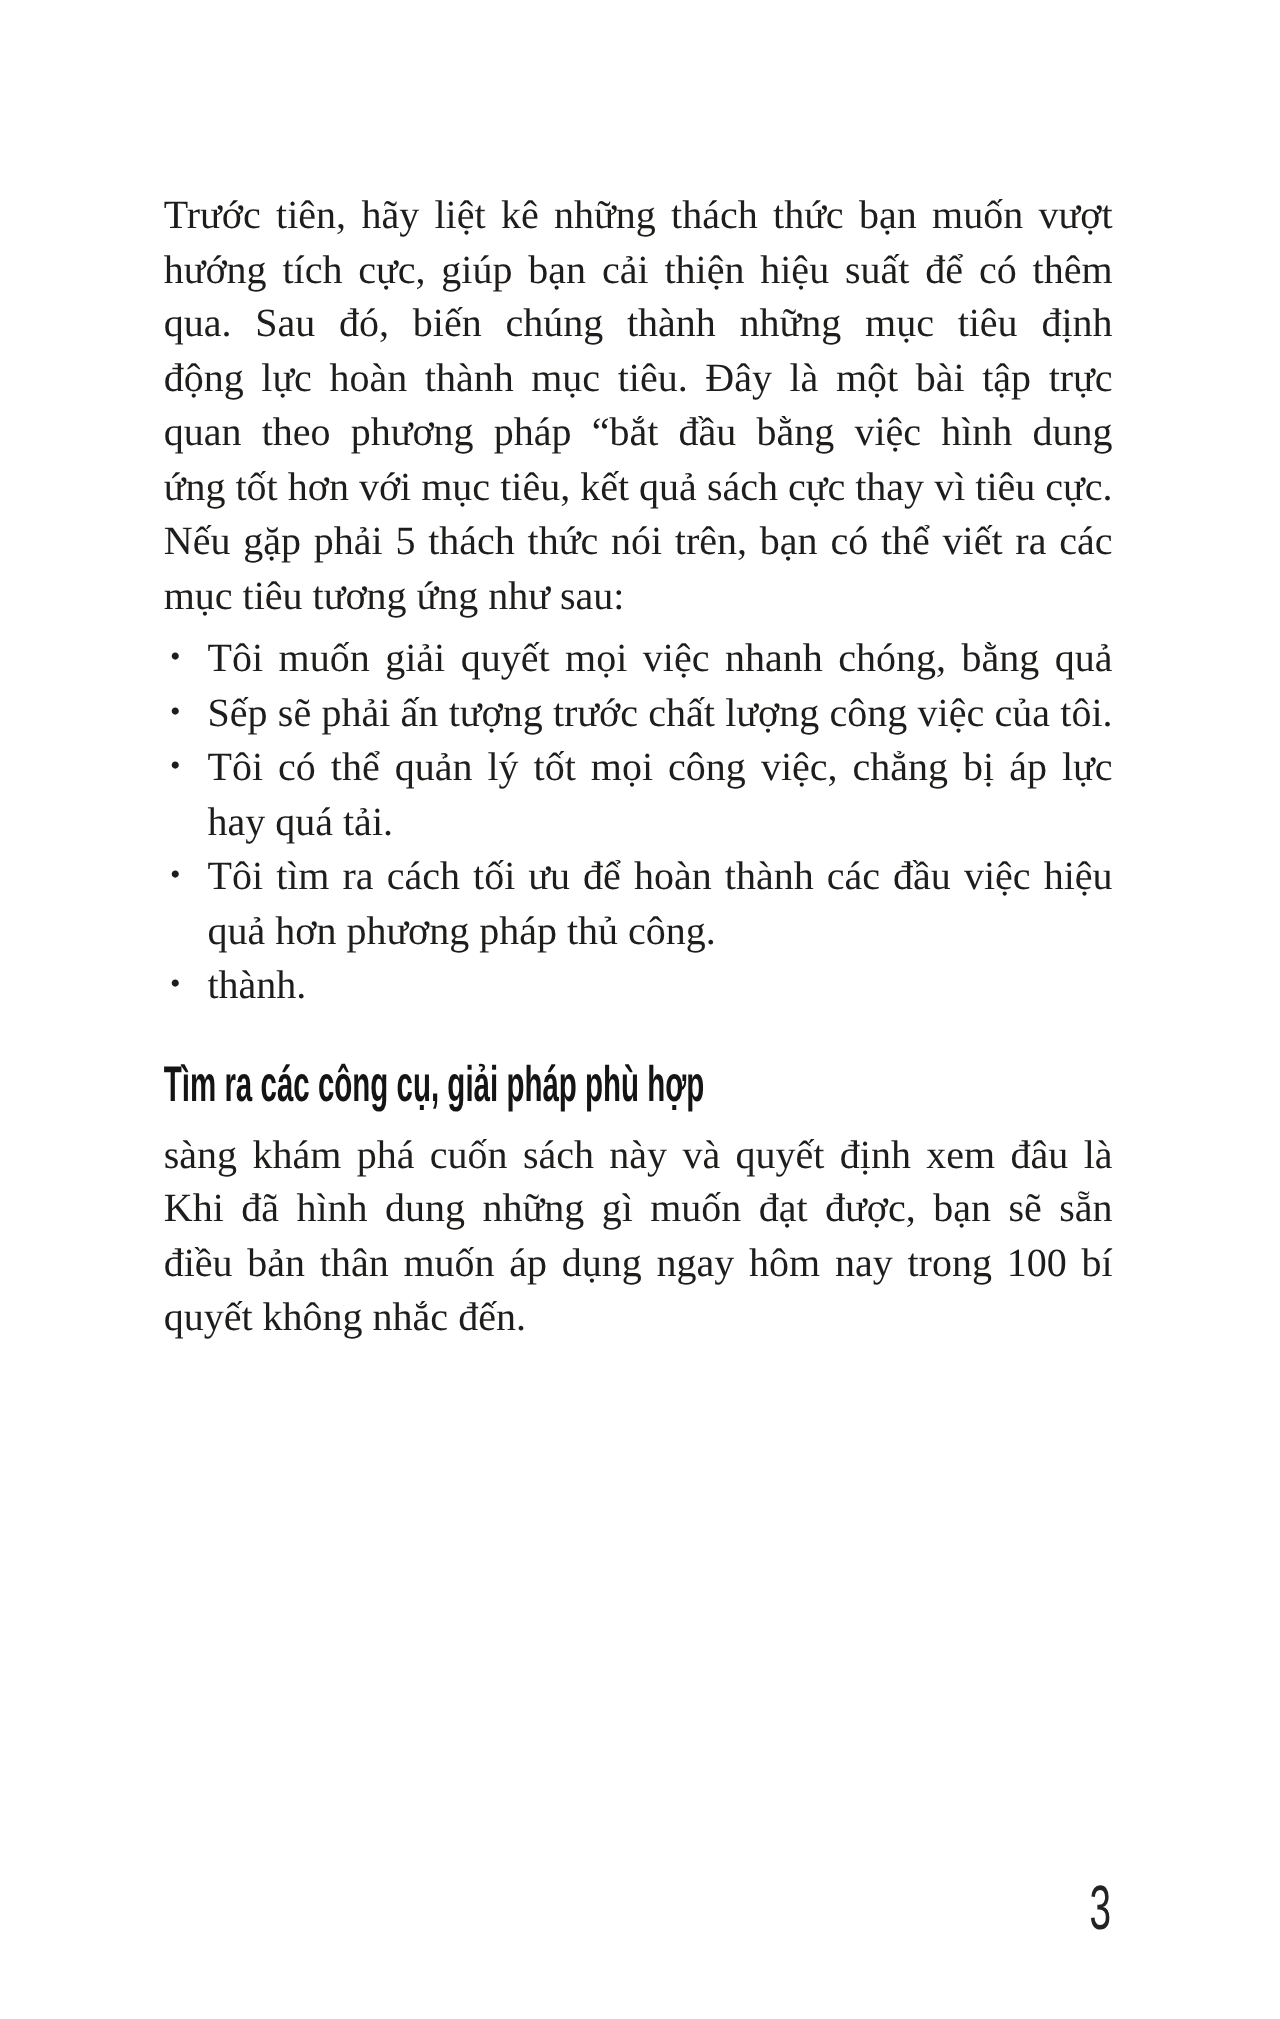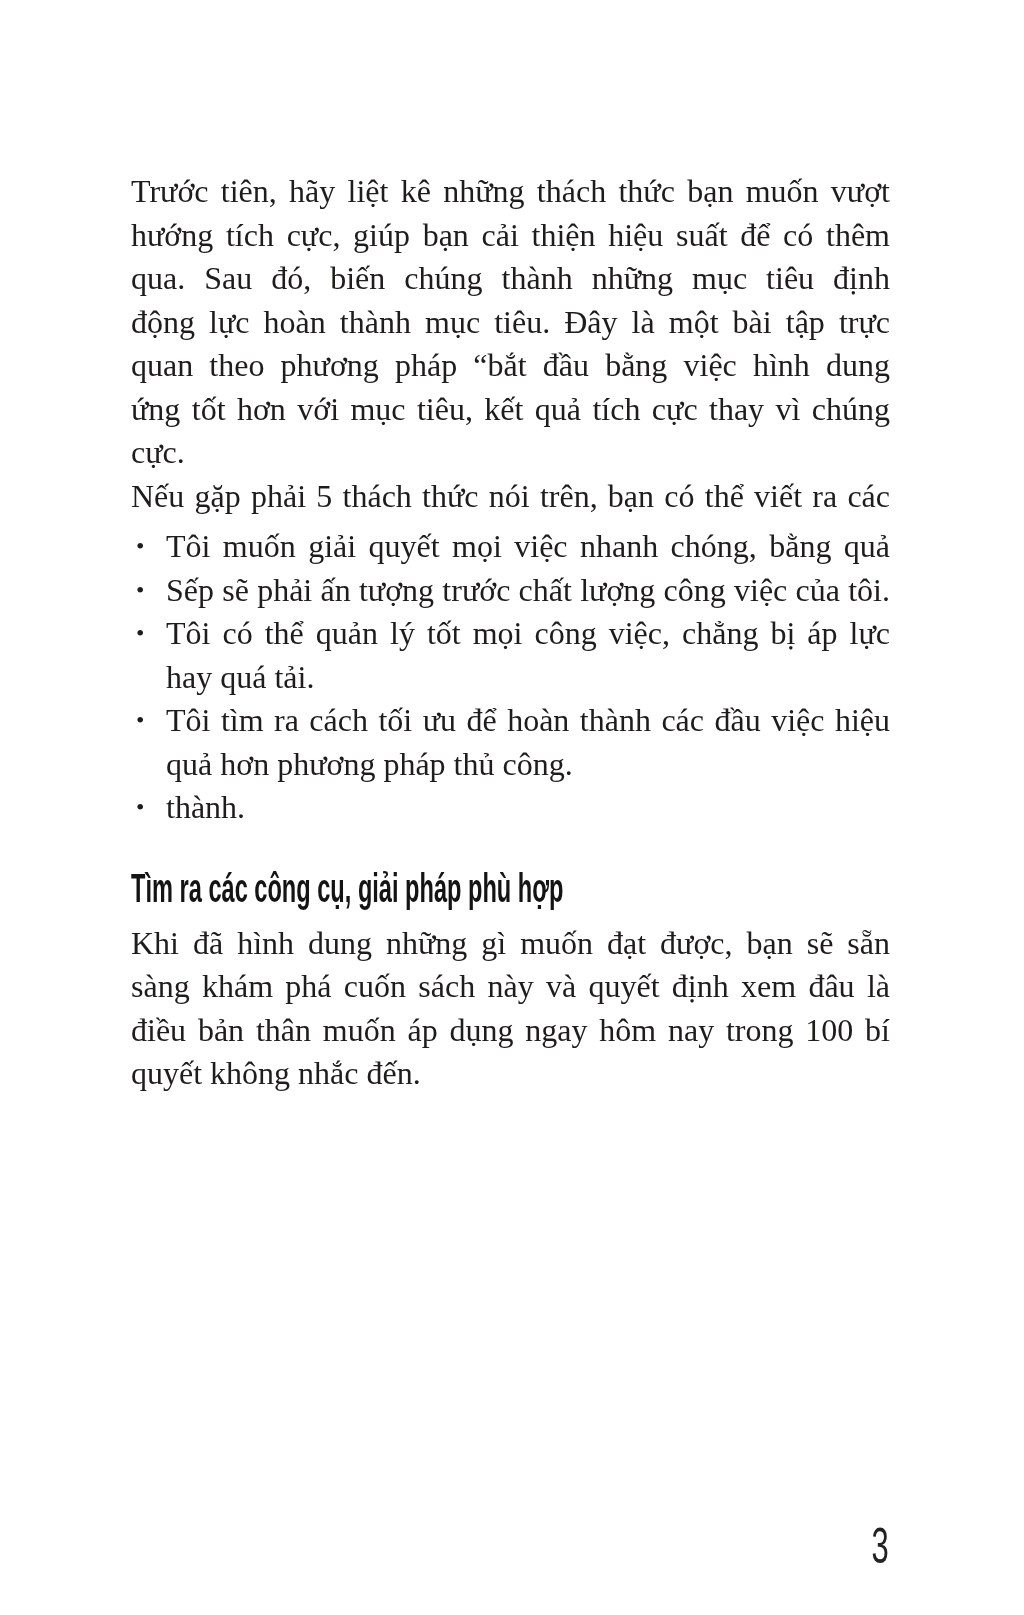--- a/index.html
+++ b/index.html
@@ -3,21 +3,20 @@
 <meta charset="utf-8">
 <style>
   html, body { margin: 0; padding: 0; }
   .page {
     position: relative;
     width: 1024px;
     height: 1588px;
     background: #ffffff;
     overflow: hidden;
     font-family: "Liberation Serif", "DejaVu Serif", serif;
-    margin-top: 20px;
   }
   .text-block {
     position: absolute;
     left: 131px;
     top: 150px;
     width: 759px;
     font-size: 32px;
     line-height: 43.5px;
     color: #1e1d1b;
   }
@@ -64,22 +63,23 @@
 <body>
 
 <div class="page">
   <main class="text-block">
     <div class="paragraph" id="intro-paragraph">
         <div class="line">Trước tiên, hãy liệt kê những thách thức bạn muốn vượt</div>
         <div class="line">hướng tích cực, giúp bạn cải thiện hiệu suất để có thêm</div>
         <div class="line">qua. Sau đó, biến chúng thành những mục tiêu định</div>
         <div class="line">động lực hoàn thành mục tiêu. Đây là một bài tập trực</div>
         <div class="line">quan theo phương pháp “bắt đầu bằng việc hình dung</div>
-        <div class="line">ứng tốt hơn với mục tiêu, kết quả tích cực thay vì chúng cực.</div>
+        <div class="line">ứng tốt hơn với mục tiêu, kết quả sách cực thay vì tiêu cực.</div>
         <div class="line">Nếu gặp phải 5 thách thức nói trên, bạn có thể viết ra các</div>
+        <div class="line last">mục tiêu tương ứng như sau:</div>
       </div>
     <div class="bullet-list" id="goal-list">
         <div class="bullet-item">
           <span class="bullet-marker">•</span>
           <div>
             <div class="line">Tôi muốn giải quyết mọi việc nhanh chóng, bằng quả</div>
           </div>
         </div>
         <div class="bullet-item">
           <span class="bullet-marker">•</span>
@@ -103,20 +103,20 @@
         </div>
         <div class="bullet-item">
           <span class="bullet-marker">•</span>
           <div>
             <div class="line last">thành.</div>
           </div>
         </div>
       </div>
     <h2 class="heading">Tìm ra các công cụ, giải pháp phù hợp</h2>
     <div class="paragraph" id="closing-paragraph">
+        <div class="line">sàng khám phá cuốn sách này và quyết định xem đâu là</div>
         <div class="line">Khi đã hình dung những gì muốn đạt được, bạn sẽ sẵn</div>
-        <div class="line">sàng khám phá cuốn sách này và quyết định xem đâu là</div>
         <div class="line">điều bản thân muốn áp dụng ngay hôm nay trong 100 bí</div>
         <div class="line last">quyết không nhắc đến.</div>
       </div>
   </main>
   <div class="folio">3</div>
 </div>
 
 </body></html>

